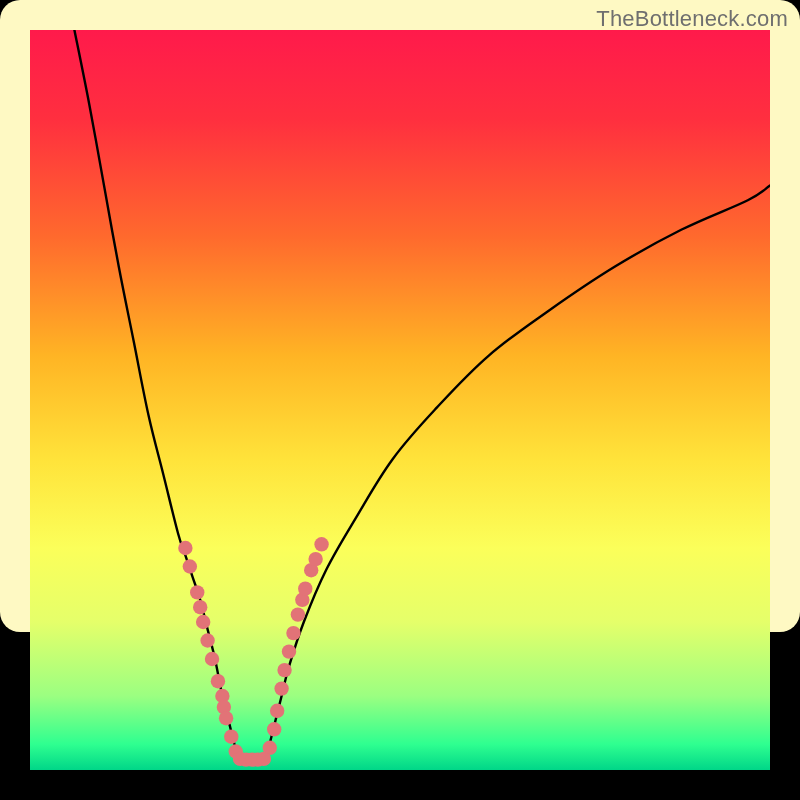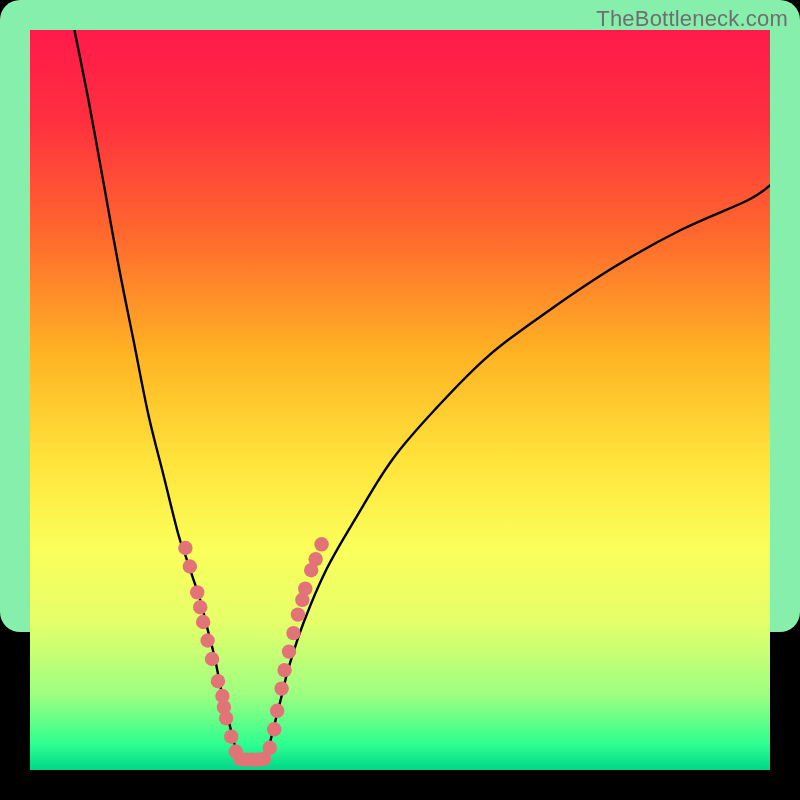--- a/index.html
+++ b/index.html
@@ -8,21 +8,21 @@
     width: 800px;
     height: 800px;
     overflow: hidden;
     background: #000;
     font-family: Arial, Helvetica, sans-serif;
   }
   .canvas {
     position: relative;
     width: 800px;
     height: 632px;
-    background: #86efac;
+    background: #fef9c3;
     border-radius: 20px;
   }
   .plot-area {
     position: absolute;
     left: 30px;
     top: 30px;
     width: 740px;
     height: 740px;
   }
   .watermark {

